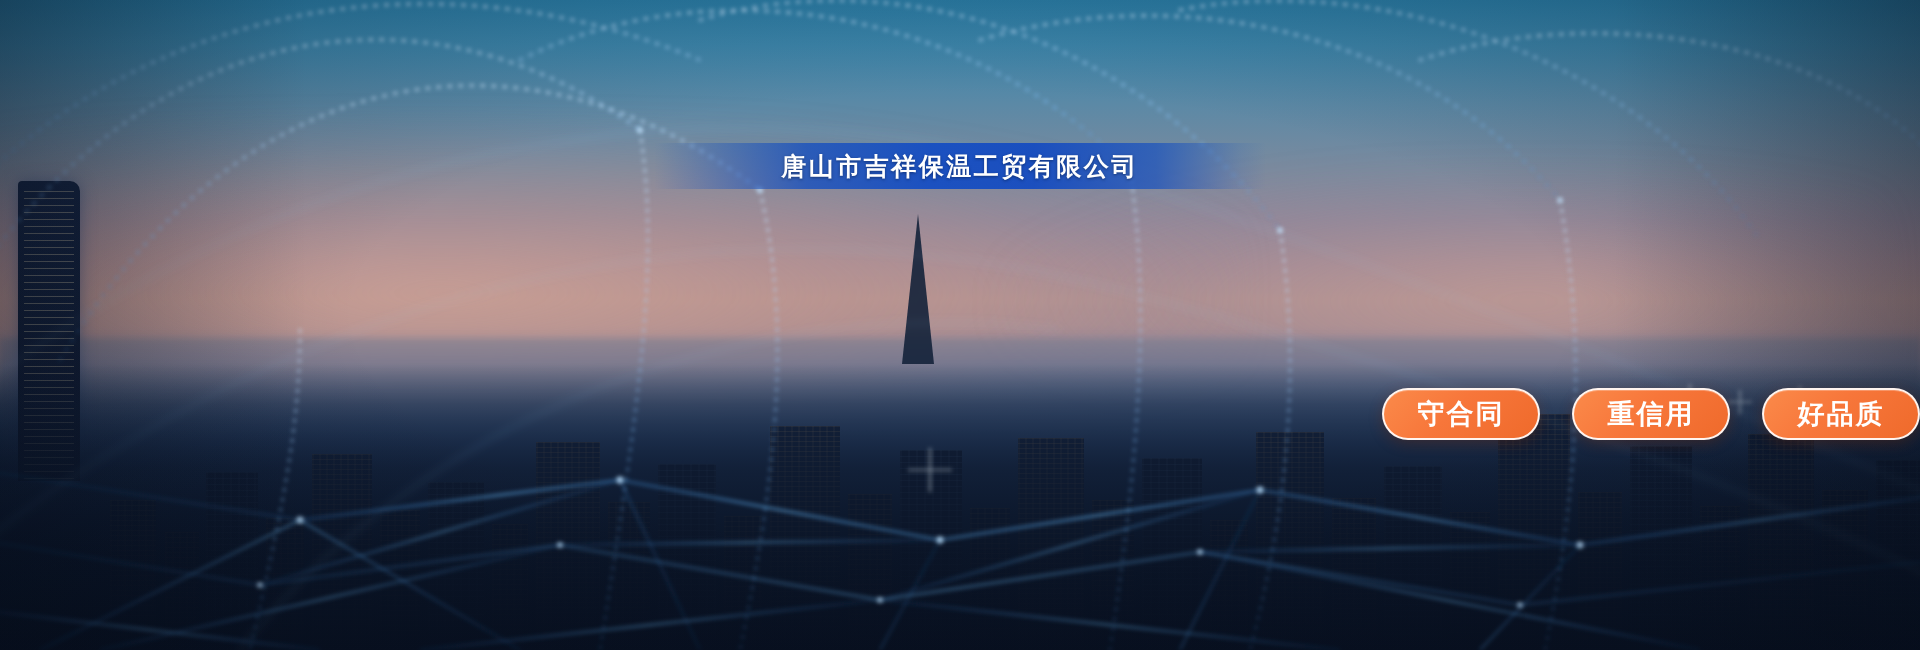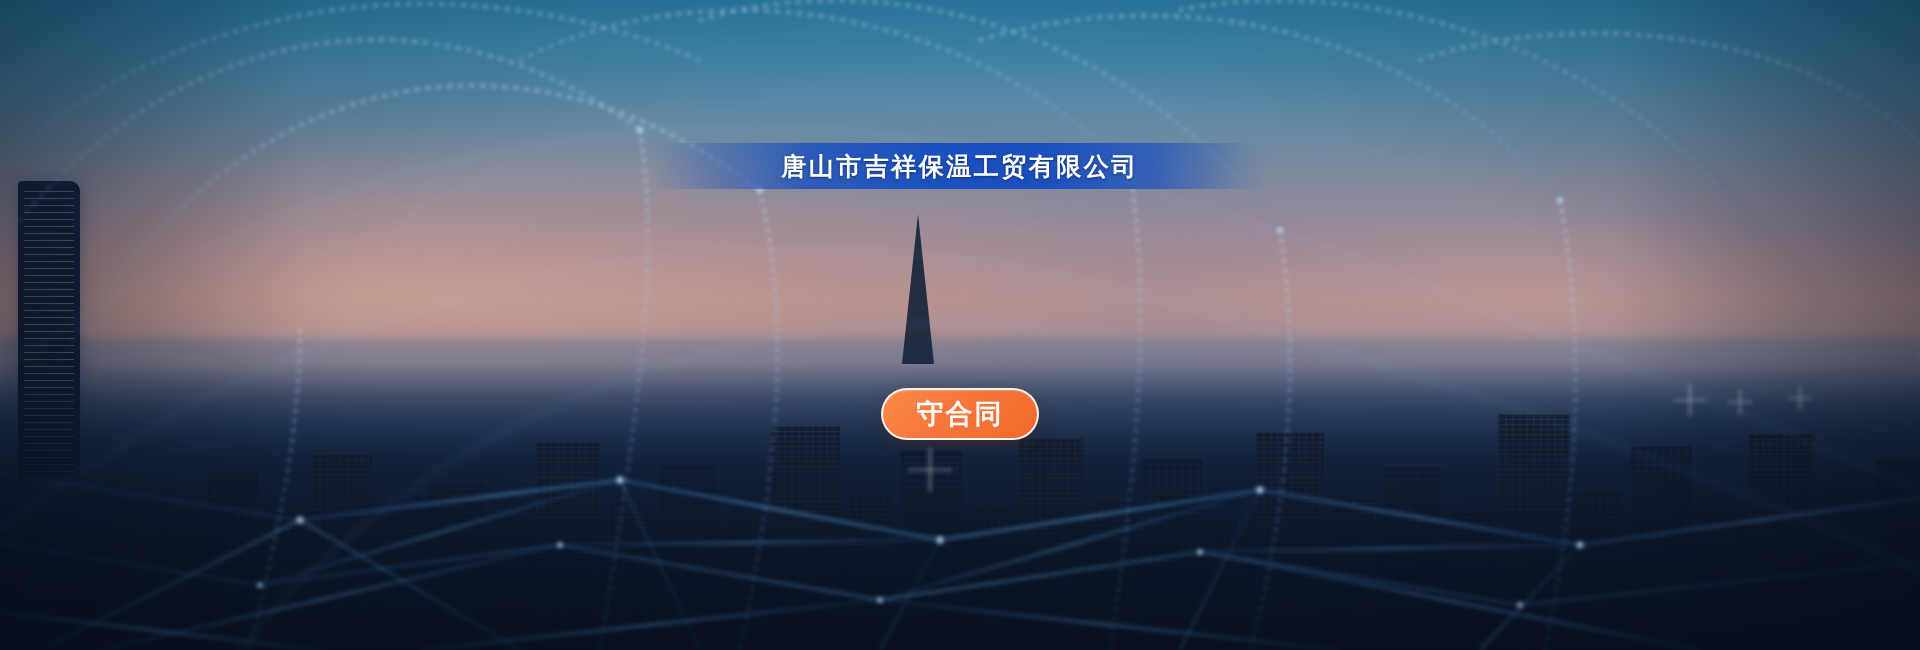--- a/index.html
+++ b/index.html
@@ -201,21 +201,21 @@
     -webkit-background-clip:text;
     background-clip:text;
     color:transparent;
     -webkit-text-fill-color:transparent;
   }
 
   
   .pill-row{
     position:absolute;
     left:0; right:0; top:388px;
-    display:flex; justify-content:center; align-items:center;
+    display:flex; justify-content:flex-end; align-items:center;
     gap:32px;
   }
   .pill{
     display:flex; align-items:center; justify-content:center;
     min-width:158px; height:52px;
     padding:0 26px;
     border-radius:26px;
     border:2px solid rgba(255,255,255,.92);
     background:linear-gradient(135deg,#fb8a4a 0%,#f7763a 45%,#ef6a2b 100%);
     box-shadow:0 4px 14px rgba(120,40,0,.30), inset 0 1px 0 rgba(255,255,255,.25);
@@ -376,16 +376,22 @@
 
     <div class="subtitle-bar">
       <span class="subtitle-text">唐山市吉祥保温工贸有限公司</span>
     </div>
 
 
     <div class="pill-row">
       <div class="pill">
         <span>守合同</span>
       </div>
+      <div class="pill">
+        <span>重信用</span>
+      </div>
+      <div class="pill">
+        <span>好品质</span>
+      </div>
     </div>
 
   </div>
 </div>
 
 </body></html>

